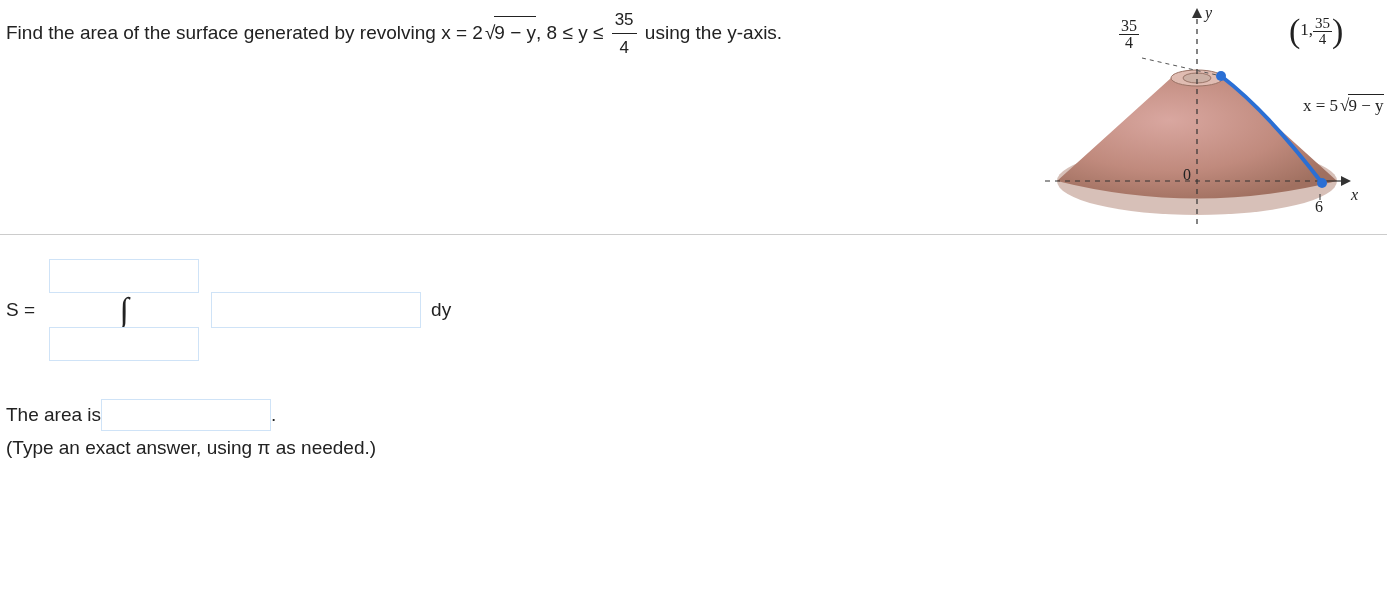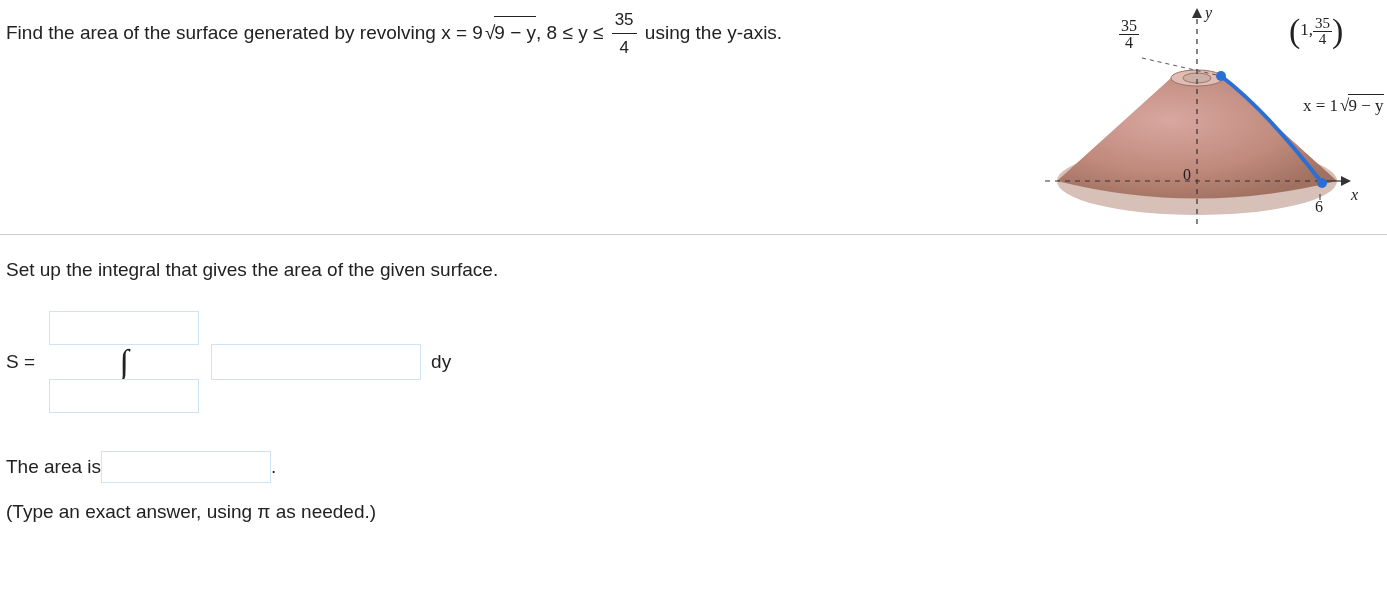--- a/index.html
+++ b/index.html
@@ -92,35 +92,34 @@
       font-size: 34px;
       line-height: 1;
       font-family: 'Times New Roman', serif;
       margin: -2px 0;
     }
     .area-row {
       font-size: 19px;
       display: flex;
       align-items: center;
       gap: 0;
-      margin-bottom: 18px;
     }
-    .hint-text { font-size: 19px; }
+    .hint-text { font-size: 19px; margin-top: 6px; }
     
     .sfrac { display:inline-block; text-align:center; font-family:'Times New Roman', serif; line-height:1; }
     .sfrac .n { display:block; border-bottom:1px solid #222; padding:0 2px; }
     .sfrac .d { display:block; padding:0 2px; }
     .paren { font-family:'Times New Roman', serif; font-size:34px; vertical-align:middle; }
   </style>
 </head>
 <body>
 
 <div class="top-section">
   <div class="problem-text">
-    <span>Find the area of the surface generated by revolving x = 9</span><span class="sqrt-wrap"><span class="vinculum">9 − y</span></span><span>, 8 ≤ y ≤ </span><span class="frac"><span class="num">35</span><span class="den">4</span></span><span> using the y-axis.</span>
+    <span>Find the area of the surface generated by revolving x = 2</span><span class="sqrt-wrap"><span class="vinculum">9 − y</span></span><span>, 8 ≤ y ≤ </span><span class="frac"><span class="num">35</span><span class="den">4</span></span><span> using the y-axis.</span>
   </div>
 
   <div class="figure">
     <svg width="360" height="220" viewBox="0 0 360 220">
 
       <defs>
         <radialGradient id="g1" cx="40%" cy="35%" r="70%">
           <stop offset="0%" stop-color="#d9a7a0"></stop>
           <stop offset="60%" stop-color="#c08a7d"></stop>
           <stop offset="100%" stop-color="#a07060"></stop>
@@ -158,29 +157,28 @@
     
     <div class="label" style="left:92px; top:12px;">
       <span class="sfrac"><span class="n">35</span><span class="d">4</span></span>
     </div>
     
     <div class="label" style="left:262px; top:6px; white-space:nowrap;">
       <span class="paren">(</span><span style="font-size:17px;">1,</span><span class="sfrac" style="font-size:15px; vertical-align:middle;"><span class="n">35</span><span class="d">4</span></span><span class="paren">)</span>
     </div>
     
     <div class="label" style="left:276px; top:88px; white-space:nowrap; font-size:17px;">
-      <span>x = 1</span><span class="sqrt-wrap"><span class="vinculum">9 − y</span></span>
+      <span>x = 5</span><span class="sqrt-wrap"><span class="vinculum">9 − y</span></span>
     </div>
   </div>
 </div>
 
 <div class="divider"></div>
 
 <div class="setup-section">
-  <div class="setup-text">Set up the integral that gives the area of the given surface.</div>
 
   <div class="integral-row">
     <span class="S-eq">S =</span>
     <div class="integral-group">
       <span class="input-box box-upper"></span>
       <span class="int-symbol">∫</span>
       <span class="input-box box-lower"></span>
     </div>
     <span class="input-box box-integrand"></span>
     <span>dy</span>

